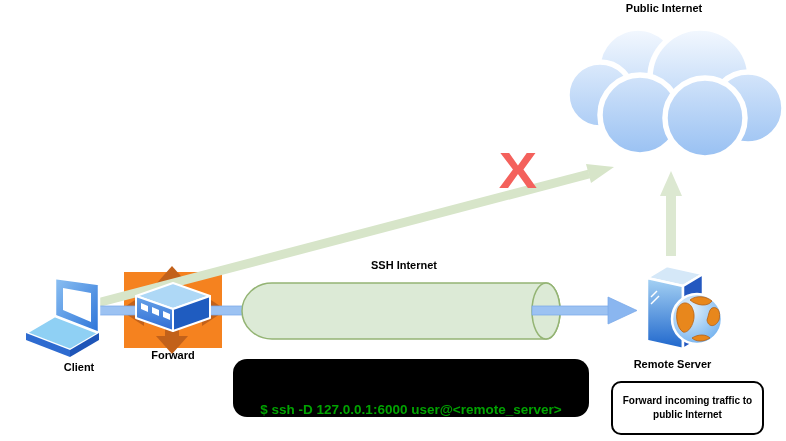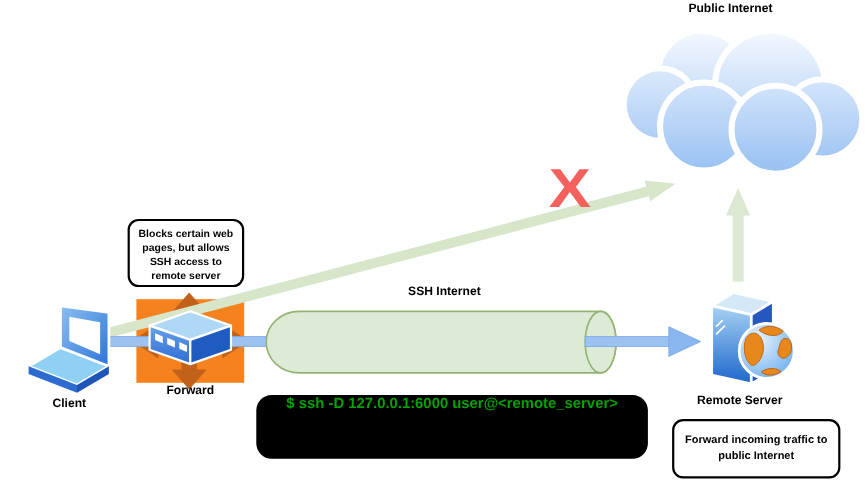--- a/index.html
+++ b/index.html
@@ -8,24 +8,24 @@
   .layer{position:absolute;left:0;top:0;}
   .lbl{position:absolute;font-weight:bold;font-size:11px;color:#000;text-align:center;white-space:nowrap;}
   .callout{position:absolute;background:#fff;border:2px solid #000;border-radius:10px;
     font-weight:bold;color:#000;text-align:center;box-sizing:border-box;}
   .callout .line{white-space:nowrap;}
   #callout-firewall{left:116px;top:199px;width:106px;height:62px;font-size:9.5px;line-height:13px;padding-top:5px;}
   #callout-server{left:611px;top:381px;width:153px;height:54px;font-size:10px;line-height:14px;padding-top:11px;}
   #blocked-x{position:absolute;left:486px;top:146px;width:64px;text-align:center;
     font-size:50px;font-weight:bold;color:#f4615c;transform:scale(1.15,1);line-height:1;}
   #terminal{position:absolute;left:233px;top:359px;width:356px;height:58px;background:#000;
-    border-radius:14px;display:flex;align-items:flex-start;justify-content:center;}
+    border-radius:14px;display:flex;align-items:flex-end;justify-content:center;}
   #terminal .cmd{color:#00a300;font-size:13.5px;font-weight:bold;white-space:nowrap;}
   #lbl-public-internet{left:622px;top:2px;width:84px;}
-  #lbl-client{left:30px;top:361px;width:66px;}
+  #lbl-client{left:46px;top:361px;width:66px;}
   #lbl-firewall{left:140px;top:349px;width:66px;}
   #lbl-ssh-session{left:354px;top:259px;width:100px;}
   #lbl-remote-server{left:625px;top:358px;width:95px;}
 </style>
 </head>
 <body>
 
 <div class="canvas">
 
   <svg class="layer" width="786" height="441" viewBox="0 0 786 441">
@@ -136,26 +136,20 @@
   </svg>
 
   <div id="blocked-x">X</div>
 
   <div class="lbl" id="lbl-public-internet">Public Internet</div>
   <div class="lbl" id="lbl-client">Client</div>
   <div class="lbl" id="lbl-firewall">Forward</div>
   <div class="lbl" id="lbl-ssh-session">SSH Internet</div>
   <div class="lbl" id="lbl-remote-server">Remote Server</div>
 
-  <div class="callout" id="callout-firewall">
-    <div class="line">Blocks certain web</div>
-    <div class="line">pages, but allows</div>
-    <div class="line">SSH access to</div>
-    <div class="line">remote server</div>
-  </div>
 
   <div class="callout" id="callout-server">
     <div class="line">Forward incoming traffic to</div>
     <div class="line">public Internet</div>
   </div>
 
   <div id="terminal">
     <span class="cmd">$ ssh -D 127.0.0.1:6000 user@&lt;remote_server&gt;</span>
   </div>
 

